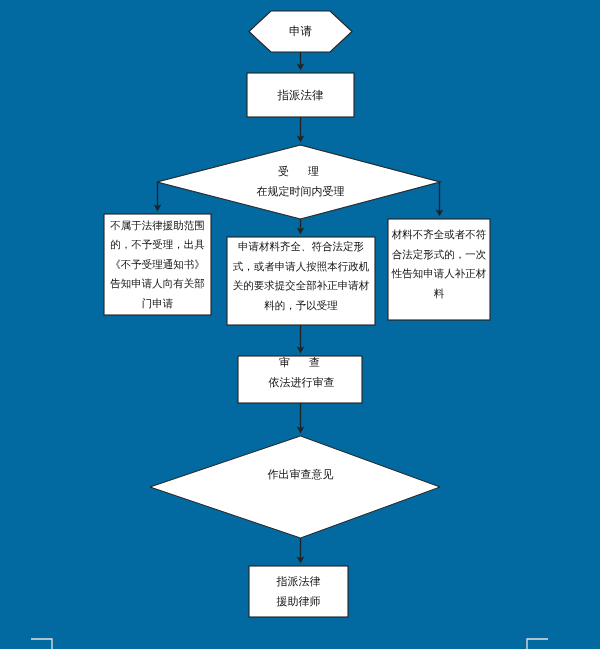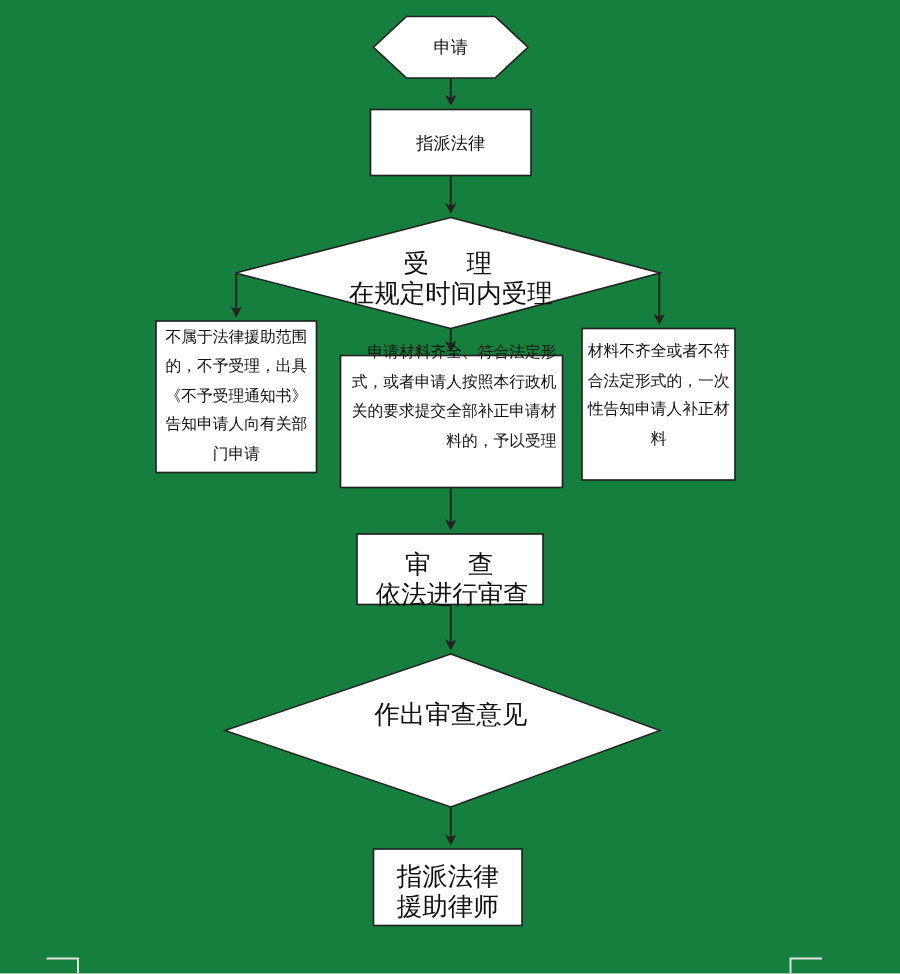--- a/index.html
+++ b/index.html
@@ -7,21 +7,21 @@
     padding: 0;
     background: #ffffff;
   }
   body {
     font-family: "DejaVu Sans", "Liberation Sans", sans-serif;
   }
   #canvas {
     position: relative;
     width: 600px;
     height: 649px;
-    background: #15803d;
+    background: #0369a1;
     overflow: hidden;
   }
   #flow-svg {
     position: absolute;
     left: 0;
     top: 0;
     width: 600px;
     height: 649px;
   }
   .node-label {
@@ -34,21 +34,21 @@
     text-align: center;
     color: #111111;
     font-family: "DejaVu Sans", "Liberation Sans", sans-serif;
     pointer-events: none;
     white-space: nowrap;
   }
   .node-label .ln {
     display: block;
     white-space: nowrap;
   }
-  .txt-11 { font-size: 17px; line-height: 20px; justify-content: flex-end; }
+  .txt-11 { font-size: 11px; line-height: 20px; }
   .txt-12 { font-size: 11.5px; line-height: 21px; }
   .wrapbox {
     white-space: normal;
     line-height: 19.5px;
     font-size: 10.5px;
   }
   .letter-sp { letter-spacing: 4px; }
 </style>
 </head>
 <body>
@@ -110,29 +110,29 @@
 
   <div class="node-label txt-11" style="left:200px; top:158px; width:201px; height:48px;">
     <span class="ln letter-sp">受　理</span>
     <span class="ln">在规定时间内受理</span>
   </div>
 
   <div class="node-label wrapbox" style="left:108px; top:216px; width:99px; height:97px;">
     <span>不属于法律援助范围的，不予受理，出具《不予受理通知书》告知申请人向有关部门申请</span>
   </div>
 
-  <div class="node-label wrapbox" style="left:231px; top:224px; width:140px; height:82px;text-align:right;">
+  <div class="node-label wrapbox" style="left:231px; top:235px; width:140px; height:82px;">
     <span>申请材料齐全、符合法定形式，或者申请人按照本行政机关的要求提交全部补正申请材料的，予以受理</span>
   </div>
 
   <div class="node-label wrapbox" style="left:391px; top:224px; width:96px; height:80px; justify-content:center;">
     <span>材料不齐全或者不符合法定形式的，一次性告知申请人补正材料</span>
   </div>
 
-  <div class="node-label txt-11" style="left:238px; top:364px; width:127px; height:43px;">
+  <div class="node-label txt-11" style="left:238px; top:351px; width:127px; height:43px;">
     <span class="ln letter-sp">审　查</span>
     <span class="ln">依法进行审查</span>
   </div>
 
   <div class="node-label txt-11" style="left:200px; top:463px; width:201px; height:24px;">
     <span class="ln">作出审查意见</span>
   </div>
 
   <div class="node-label txt-11" style="left:249px; top:566px; width:99px; height:51px;font-family:Liberation Mono, monospace;">
     <span class="ln">指派法律</span>

